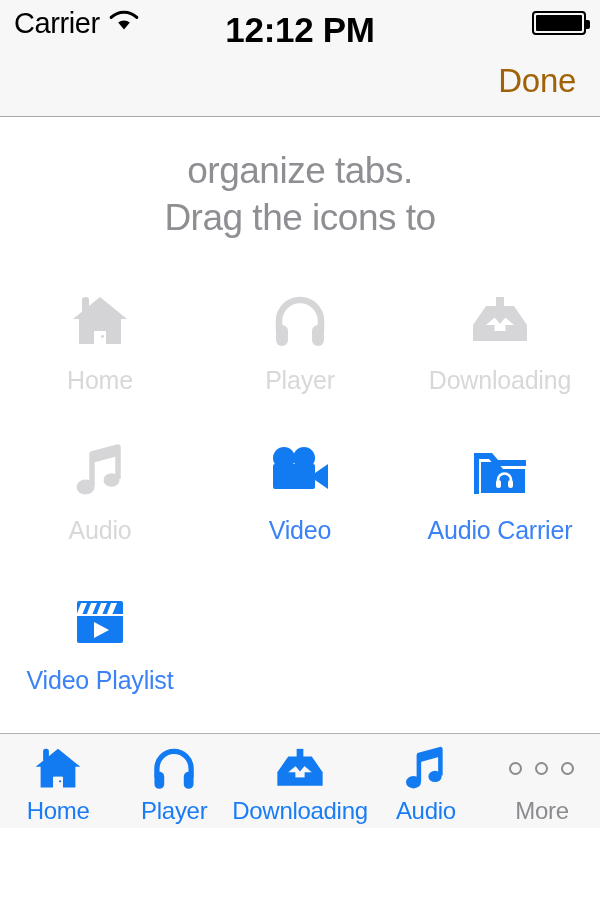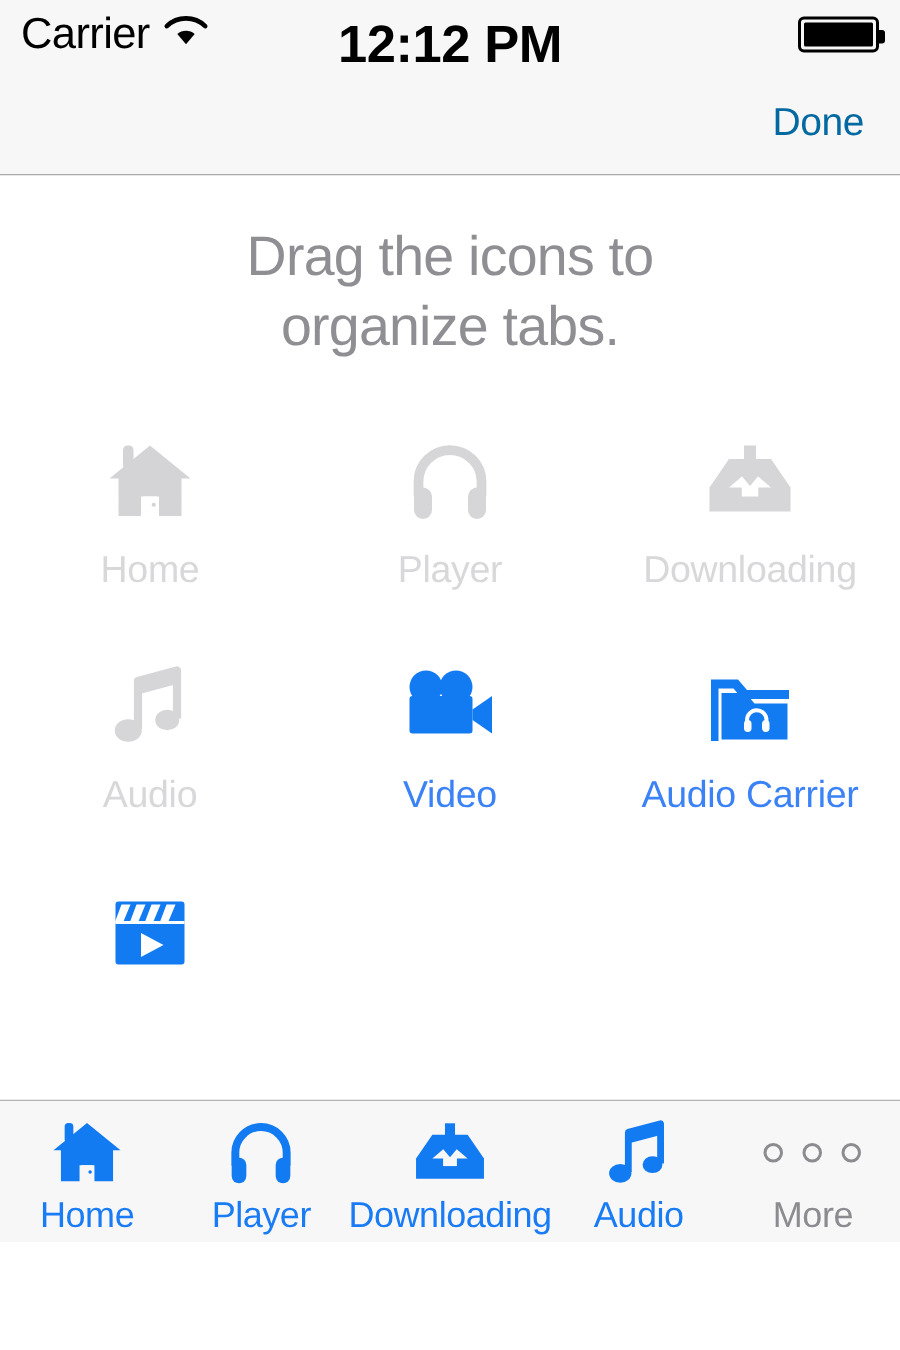--- a/index.html
+++ b/index.html
@@ -81,22 +81,22 @@
     height:71px;
     background:#f7f7f7;
     border-bottom:1px solid #a8a8aa;
     display:flex;
     align-items:center;
     justify-content:flex-end;
     padding:0 22px;
     flex:0 0 auto;
   }
   .done-btn {
-    font-size:26px;
-    color:#0369a1;
+    font-size:33px;
+    color:#a16207;
     background:none;
     border:none;
     font-family:inherit;
     letter-spacing:-0.3px;
     cursor:pointer;
     padding:4px 2px;
   }
 
   
   .content {
@@ -209,22 +209,22 @@
     </div>
   </div>
 
   <div class="navbar">
     <button class="done-btn">Done</button>
   </div>
 
   <div class="content">
 
     <div class="instruction">
+      <div>organize tabs.</div>
       <div>Drag the icons to</div>
-      <div>organize tabs.</div>
     </div>
 
     <div class="icon-grid">
 
       <div class="grid-cell">
         <div class="cell-icon">
           <svg width="58" height="54" viewBox="0 0 58 54">
             <rect x="11" y="3" width="7" height="16" rx="3" fill="#d4d4d6"></rect>
             <path d="M29 3 L56 25 L50 25 L50 50 L35 50 L35 37 L23 37 L23 50 L8 50 L8 25 L2 25 Z" fill="#d4d4d6"></path>
             <rect x="24.5" y="37" width="9" height="13" fill="#ffffff"></rect>
@@ -302,20 +302,21 @@
             <g fill="#ffffff">
               <path d="M8 8 L14 8 L9 20 L3.5 20 Z"></path>
               <path d="M18 8 L24 8 L19 20 L13.5 20 Z"></path>
               <path d="M28 8 L34 8 L29 20 L23.5 20 Z"></path>
               <path d="M38 8 L44 8 L39 20 L33.5 20 Z"></path>
             </g>
             <rect x="4" y="19" width="46" height="2" fill="#ffffff"></rect>
             <path d="M21 27 L36 35 L21 43 Z" fill="#ffffff"></path>
           </svg>
         </div>
+        <div class="cell-label active">Video Playlist</div>
       </div>
 
     </div>
   </div>
 
   <div class="tabbar">
 
     <div class="tab">
       <div class="tab-icon">
         <svg width="48" height="45" viewBox="0 0 58 54">

